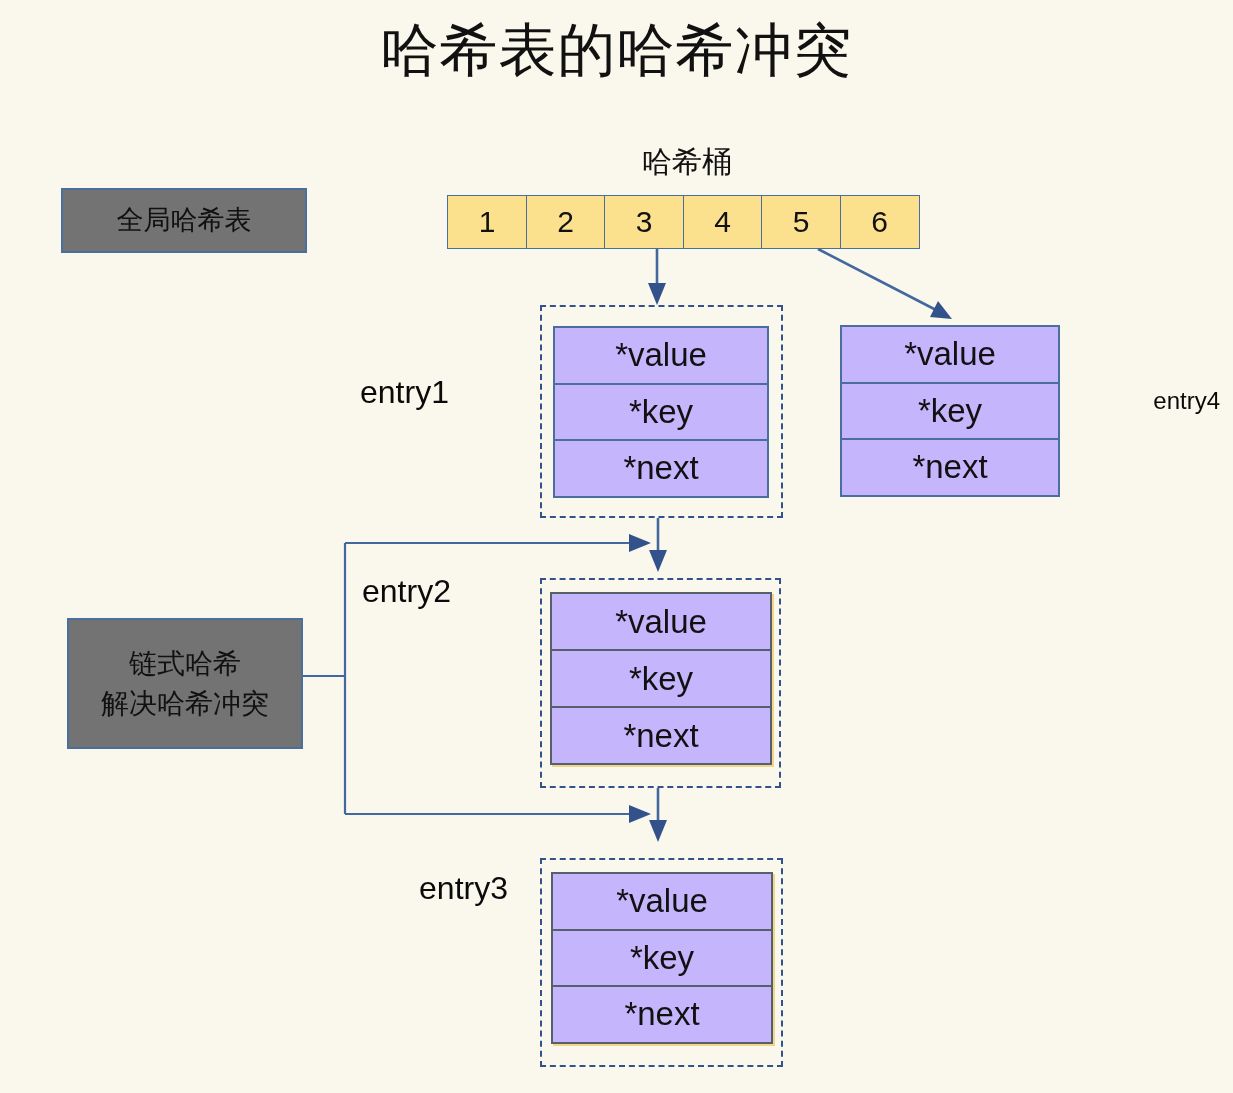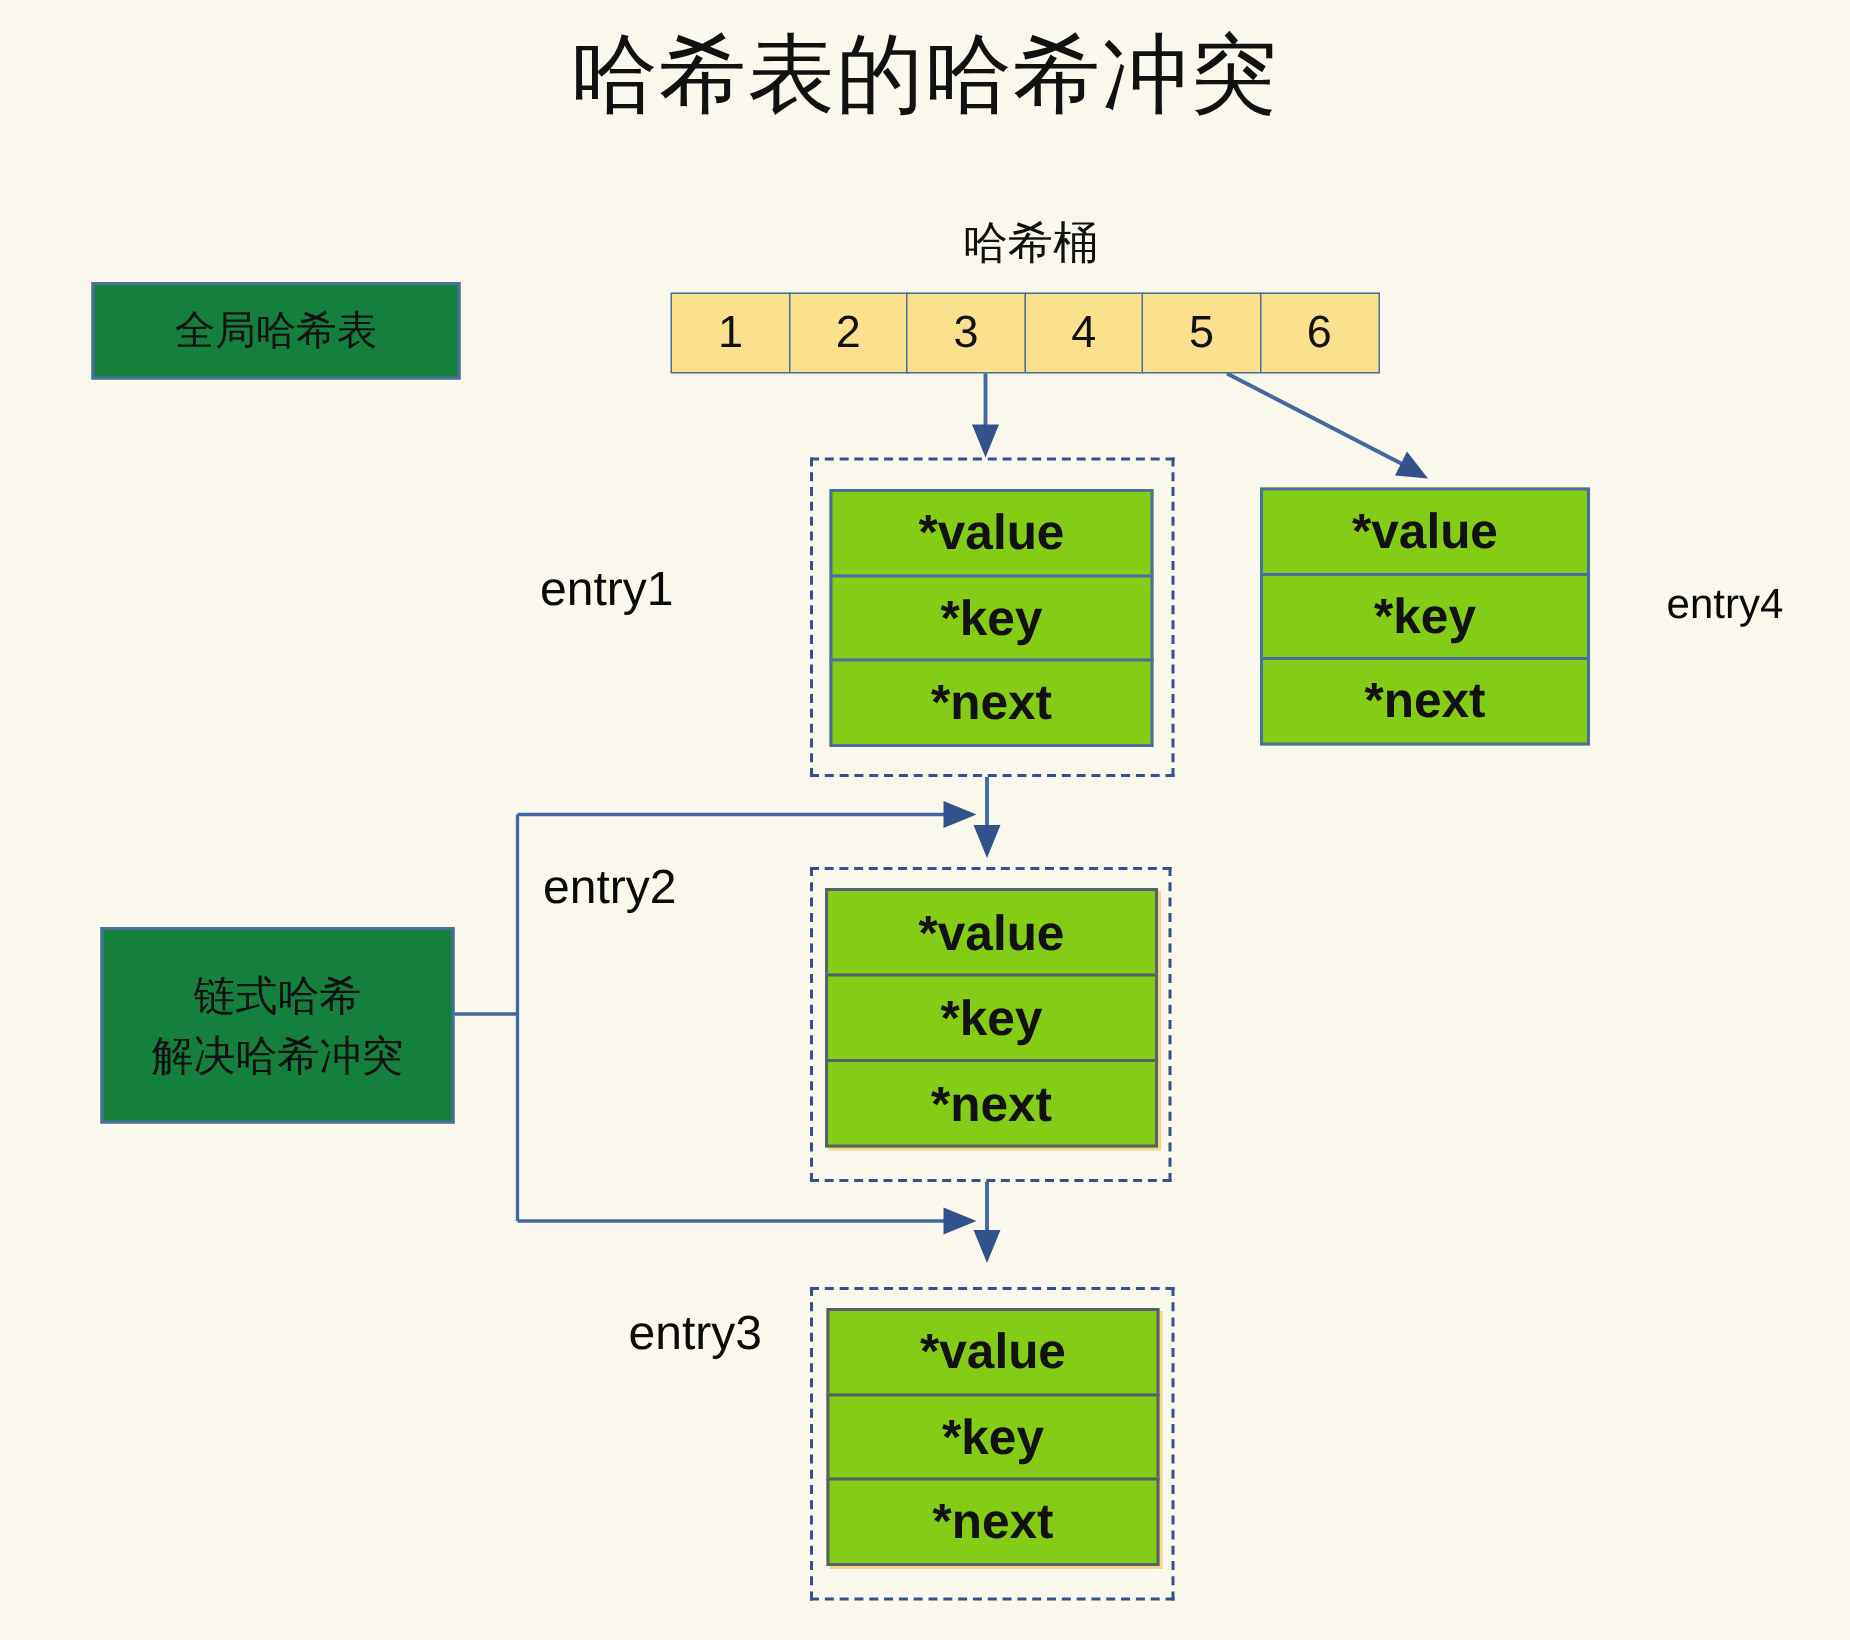--- a/index.html
+++ b/index.html
@@ -28,21 +28,21 @@
     width: 1233px;
     text-align: center;
     font-size: 58px;
     line-height: 1.25;
     letter-spacing: 1px;
     color: #111111;
   }
 
   
   .green-box {
-    background: #15803d;
+    background: #737373;
     border: 2px solid #4a6f9c;
     display: flex;
     align-items: center;
     justify-content: center;
     text-align: center;
     font-size: 27px;
     line-height: 1.42;
     color: #111111;
     box-sizing: border-box;
   }
@@ -82,29 +82,28 @@
     border: 2px dashed #33528c;
     background: transparent;
   }
   .entry-cells {
     box-sizing: border-box;
     display: flex;
     flex-direction: column;
   }
   .entry-cell {
     box-sizing: border-box;
-    background: #84cc16;
+    background: #c4b5fd;
     border: 2px solid #4a6f9c;
     margin-bottom: -2px;
     display: flex;
     align-items: center;
     justify-content: center;
     font-size: 33px;
     color: #111111;
-    font-weight: bold;
   }
   .entry-cells.shadowed .entry-cell {
     border-color: #55606b;
     box-shadow: 2px 2px 0 0 rgba(240, 212, 132, 0.95);
   }
 
   
   #entry1-dashed { left: 540px; top: 305px; width: 243px; height: 213px; }
   #entry1-cells  { left: 553px; top: 326px; width: 216px; height: 172px; }
   #entry1-cells .entry-cell { height: 58.6px; }
@@ -118,21 +117,21 @@
 
   
   #entry3-dashed { left: 540px; top: 858px; width: 243px; height: 209px; }
   #entry3-cells  { left: 551px; top: 872px; width: 222px; height: 172px; }
   #entry3-cells .entry-cell { height: 58.6px; }
   #entry3-label  { left: 378px; top: 870px; width: 130px; text-align: right; font-size: 32px; }
 
   
   #entry4-cells  { left: 840px; top: 325px; width: 220px; height: 172px; }
   #entry4-cells .entry-cell { height: 58.6px; }
-  #entry4-label  { left: 1080px; top: 387px; width: 140px; text-align: center; font-size: 28px; }
+  #entry4-label  { left: 1080px; top: 387px; width: 140px; text-align: right; font-size: 24px; }
 
   
   #connectors {
     left: 0; top: 0;
     width: 1233px; height: 1093px;
     pointer-events: none;
   }
   .conn { stroke: #43689f; stroke-width: 2.6; fill: none; }
   .conn-thin { stroke: #43689f; stroke-width: 2.2; fill: none; }
   .arrowhead { fill: #33528c; }

